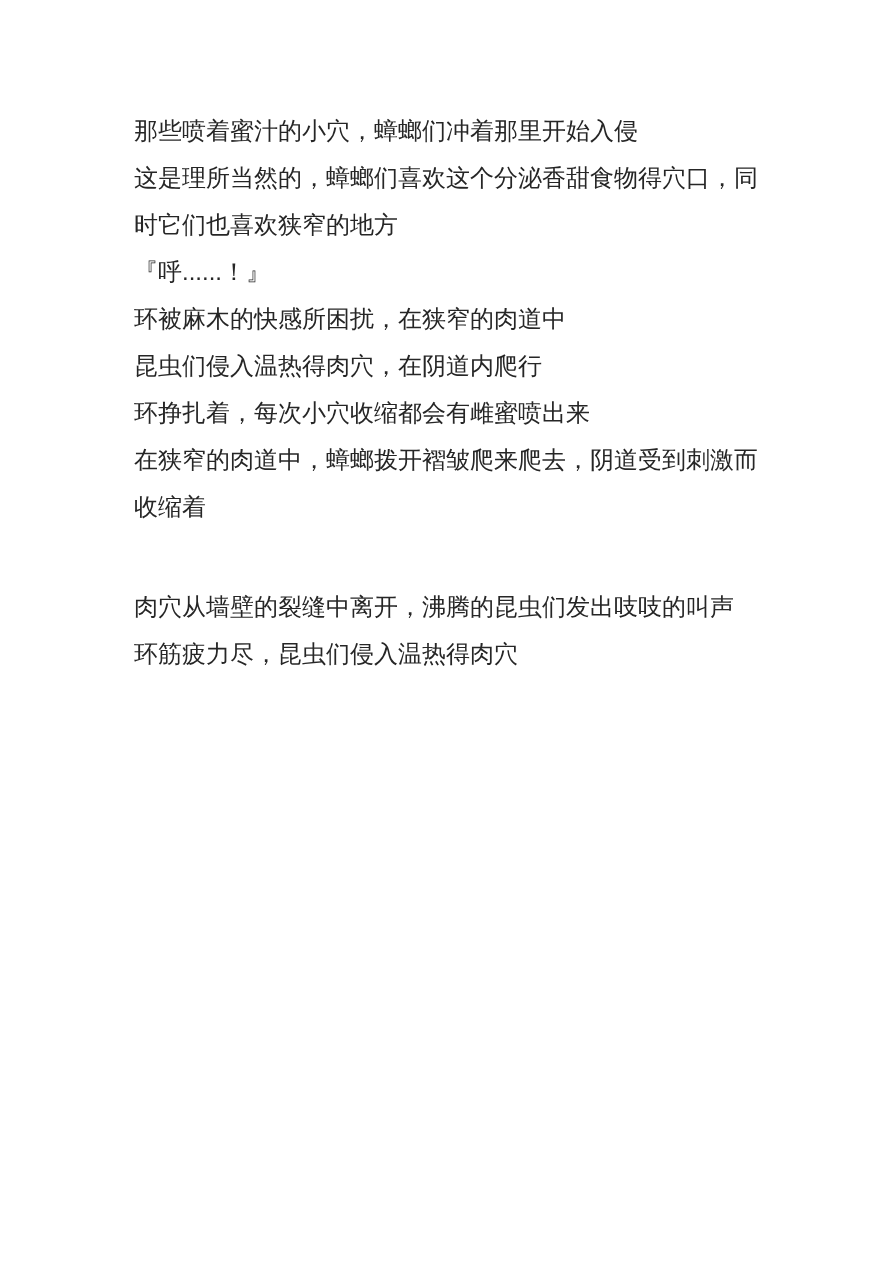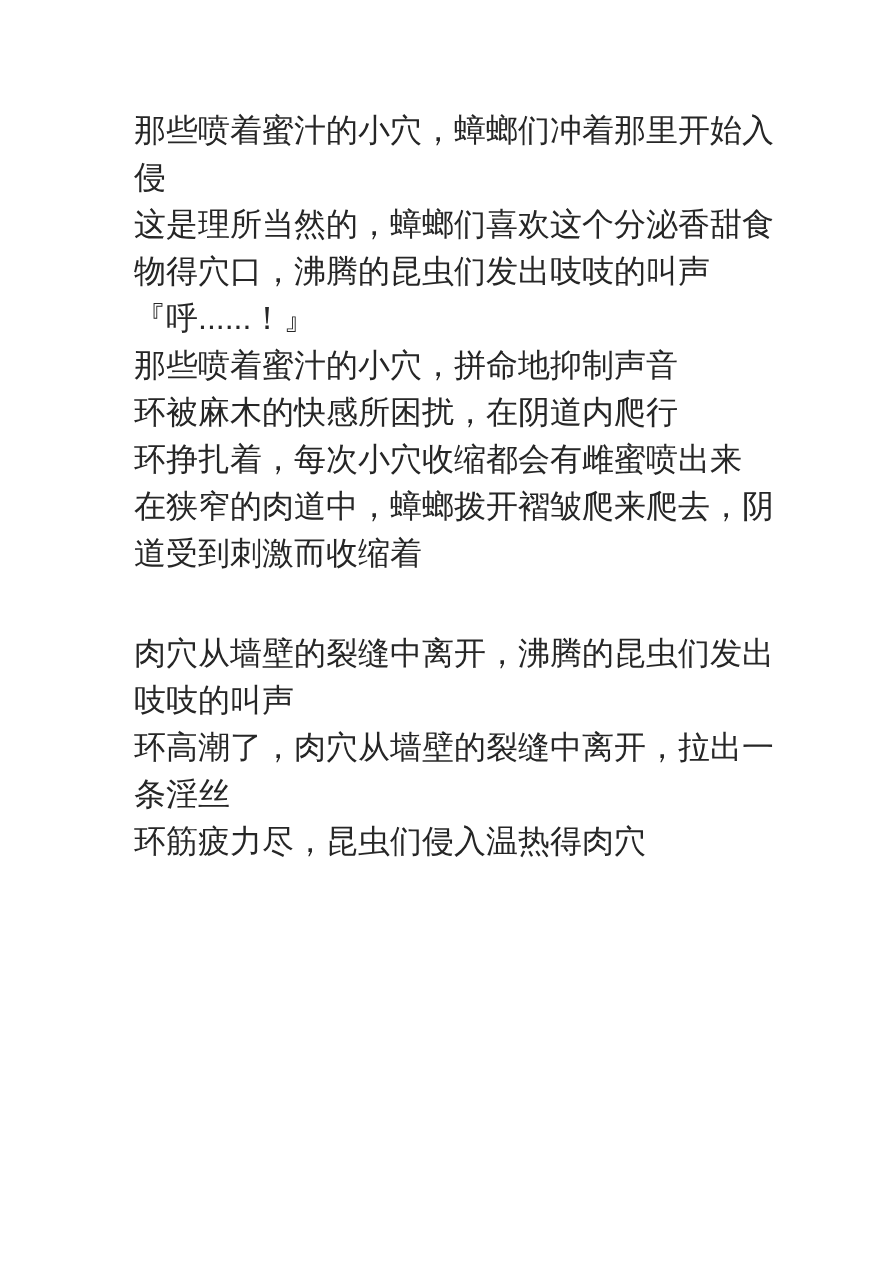--- a/index.html
+++ b/index.html
@@ -12,21 +12,21 @@
     height: 1262px;
     position: relative;
     overflow: hidden;
     font-family: "Liberation Sans", sans-serif;
   }
   .doc {
     position: absolute;
     left: 134px;
     top: 107px;
     width: 640px;
-    font-size: 32px;
+    font-size: 24px;
     line-height: 47px;
     color: #262626;
     text-align: left;
     word-break: break-all;
   }
   .doc p {
     margin: 0;
     padding: 0;
   }
   
@@ -34,33 +34,32 @@
     height: 53px;
   }
 </style>
 </head>
 <body>
 
 <div class="doc">
 
     <p class="line">那些喷着蜜汁的小穴，蟑螂们冲着那里开始入侵</p>
 
-    <p class="line">这是理所当然的，蟑螂们喜欢这个分泌香甜食物得穴口，沸腾的昆虫们发出吱吱的叫声</p>
+    <p class="line">这是理所当然的，蟑螂们喜欢这个分泌香甜食物得穴口，同时它们也喜欢狭窄的地方</p>
 
     <p class="line">『呼......！』</p>
 
-    <p class="line">那些喷着蜜汁的小穴，拼命地抑制声音</p>
+    <p class="line">环被麻木的快感所困扰，在狭窄的肉道中</p>
 
-    <p class="line">环被麻木的快感所困扰，在阴道内爬行</p>
+    <p class="line">昆虫们侵入温热得肉穴，在阴道内爬行</p>
 
     <p class="line">环挣扎着，每次小穴收缩都会有雌蜜喷出来</p>
 
     <p class="line">在狭窄的肉道中，蟑螂拨开褶皱爬来爬去，阴道受到刺激而收缩着</p>
 
     <p class="line"></p>
 
     <p class="line">肉穴从墙壁的裂缝中离开，沸腾的昆虫们发出吱吱的叫声</p>
 
-    <p class="line">环高潮了，肉穴从墙壁的裂缝中离开，拉出一条淫丝</p>
 
     <p class="line">环筋疲力尽，昆虫们侵入温热得肉穴</p>
 
   </div>
 
 </body></html>

